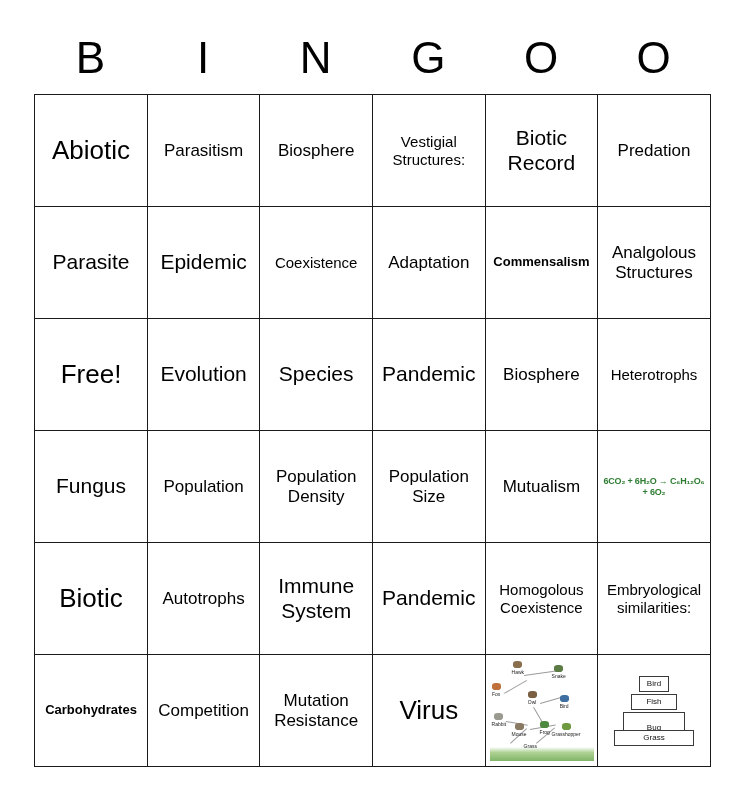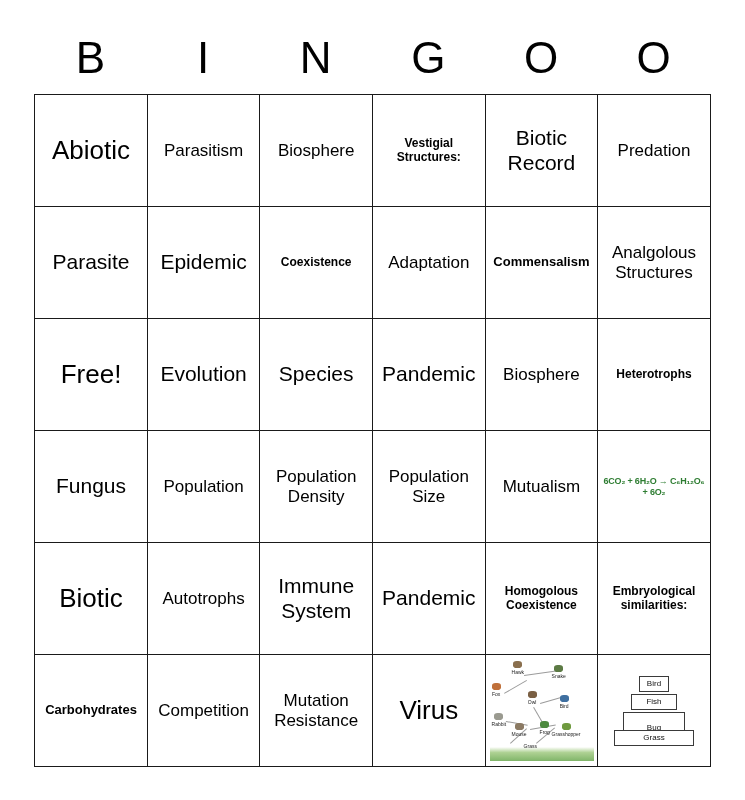--- a/index.html
+++ b/index.html
@@ -57,21 +57,21 @@
     display: block;
     width: 100%;
     line-height: 1.15;
     word-wrap: break-word;
   }
   
   .fs-xxl { font-size: 26px; }
   .fs-xl  { font-size: 26px; }
   .fs-l   { font-size: 21px; }
   .fs-m   { font-size: 17px; }
-  .fs-s   { font-size: 12px; font-weight: bold; }
+  .fs-s   { font-size: 15px; }
   .fs-xs  { font-size: 13px; font-weight: bold; }
   .fs-eq  { font-size: 9px; color: #2e7d32; font-weight: bold; letter-spacing: -0.2px;}
 
   
   .food-web {
     position: relative;
     width: 104px;
     height: 104px;
     margin: 0 auto;
     background: #ffffff;

